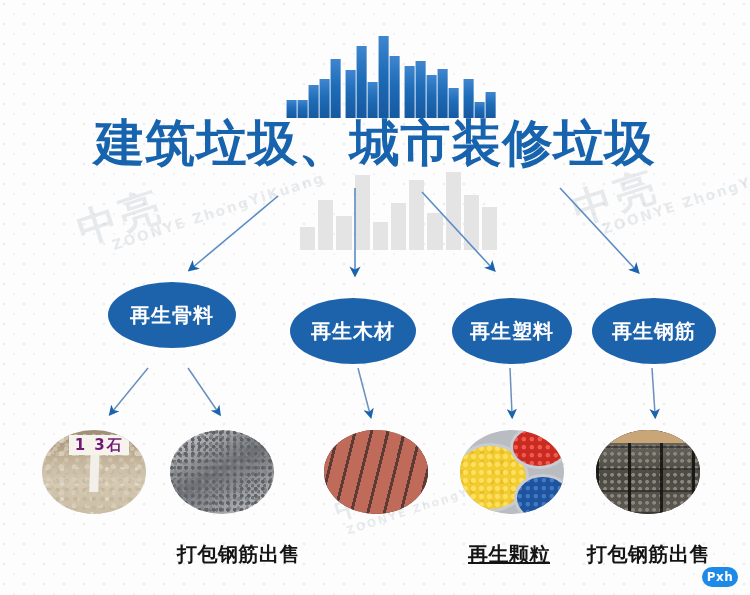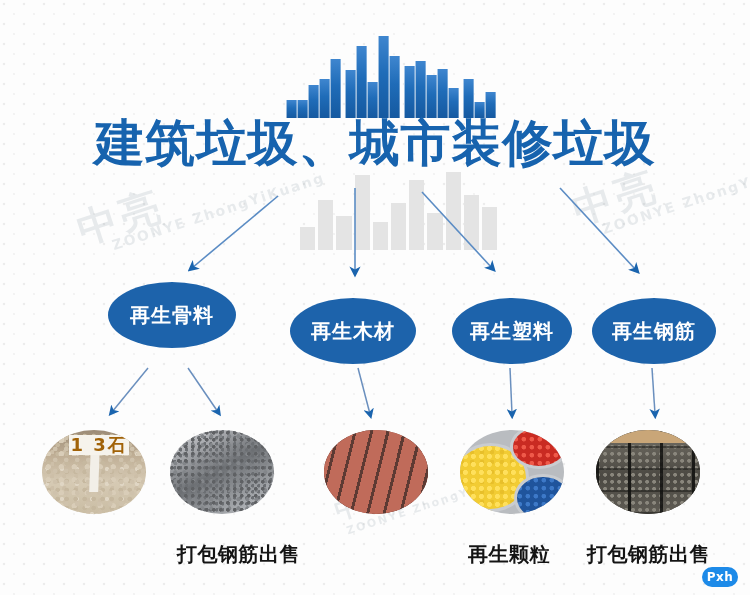--- a/index.html
+++ b/index.html
@@ -159,21 +159,21 @@
     position: relative;
   }
   .ph-sand::before {
     content:""; position:absolute; left:46%; top:18%;
     width:9px; height:56%; background:#f2efe8; transform: skewX(-2deg);
   }
   .ph-sand-sign {
     position:absolute; left:26%; top:6%;
     width:58%; height:24%;
     background:#f6f3ec;
-    color:#a16207; font-size:18px; font-weight:bold;
+    color:#701a75; font-size:15px; font-weight:bold;
     display:flex; align-items:center; justify-content:center;
     letter-spacing:2px;
   }
   .ph-concrete {
     width:100%; height:100%;
     background:
       radial-gradient(circle at 25% 40%, #5f6164 1.6px, transparent 2.1px),
       radial-gradient(circle at 60% 70%, #83868a 1.8px, transparent 2.3px),
       radial-gradient(circle at 80% 30%, #6c6f73 1.5px, transparent 2px),
       linear-gradient(150deg, #d9dade 0%, #a9abaf 22%, #6e7175 48%, #9a9da1 74%, #c9cbcf 100%);
@@ -241,21 +241,21 @@
     top: 541px;
     font-size: 20px;
     font-weight: bold;
     color: #141414;
     white-space: nowrap;
     letter-spacing: 0.5px;
   }
   #cap-sand     { left: 44px;  }
   #cap-concrete { left: 177px; }
   #cap-brick    { left: 323px; }
-  #cap-pellet   { left: 468px; }
+  #cap-pellet   { left: 468px; text-decoration: underline; }
   #cap-bale     { left: 587px; }
 
   
   #pxh-badge {
     position: absolute;
     right: 12px;
     bottom: 8px;
     width: 36px;
     height: 20px;
     border-radius: 10px;

